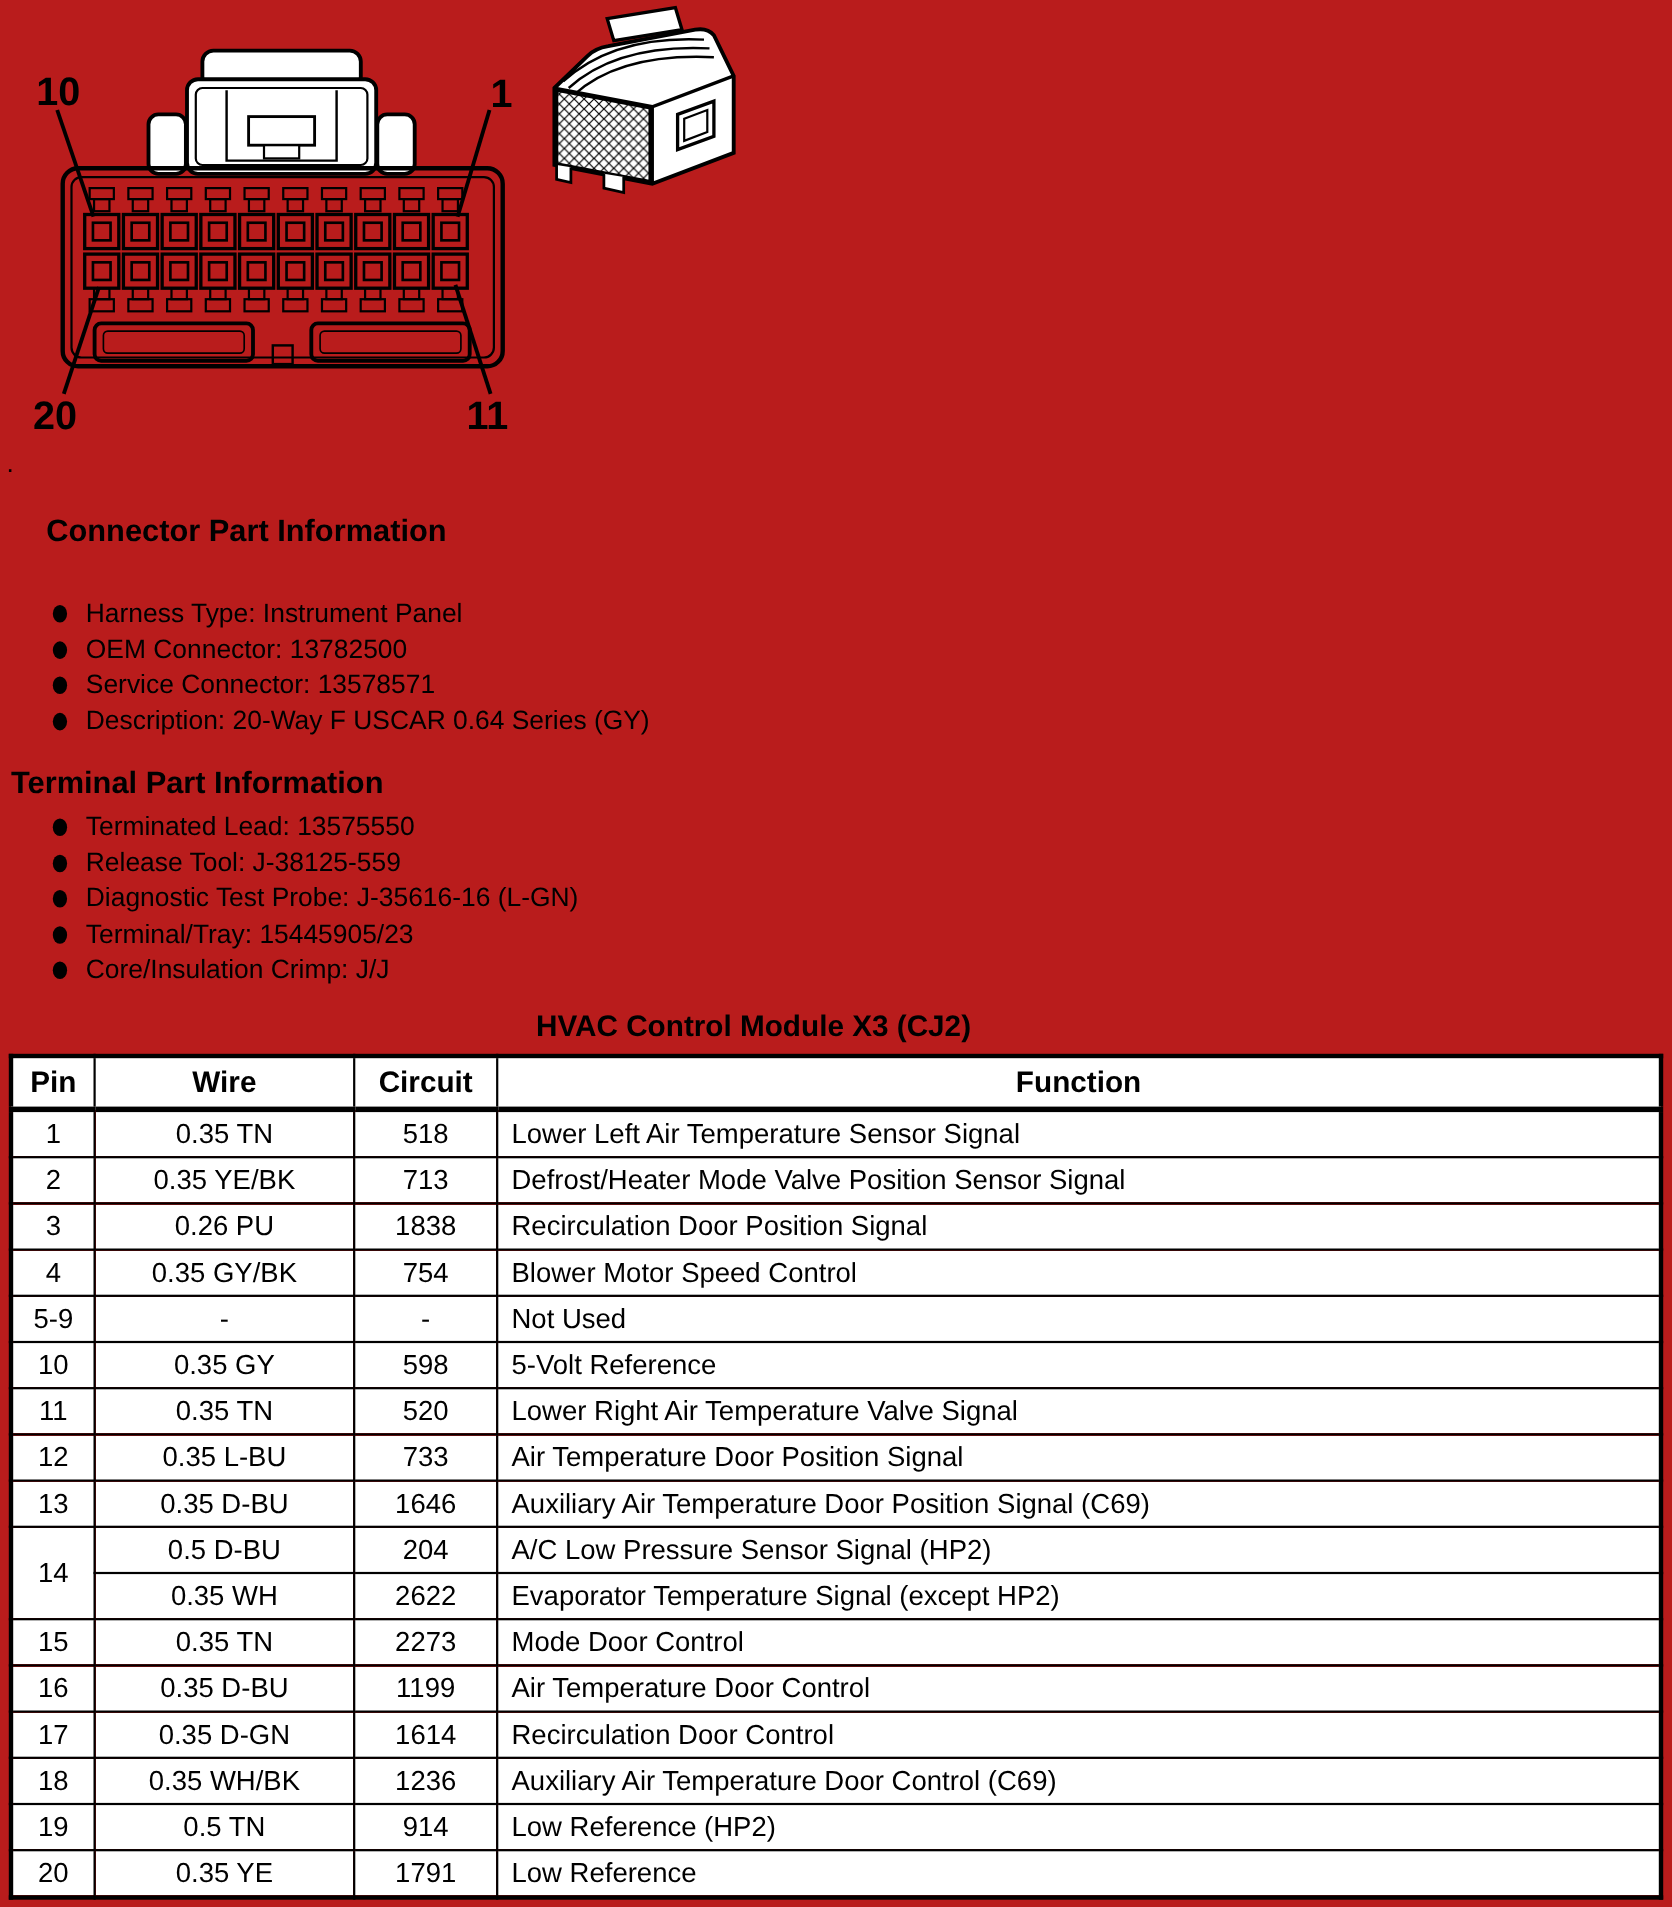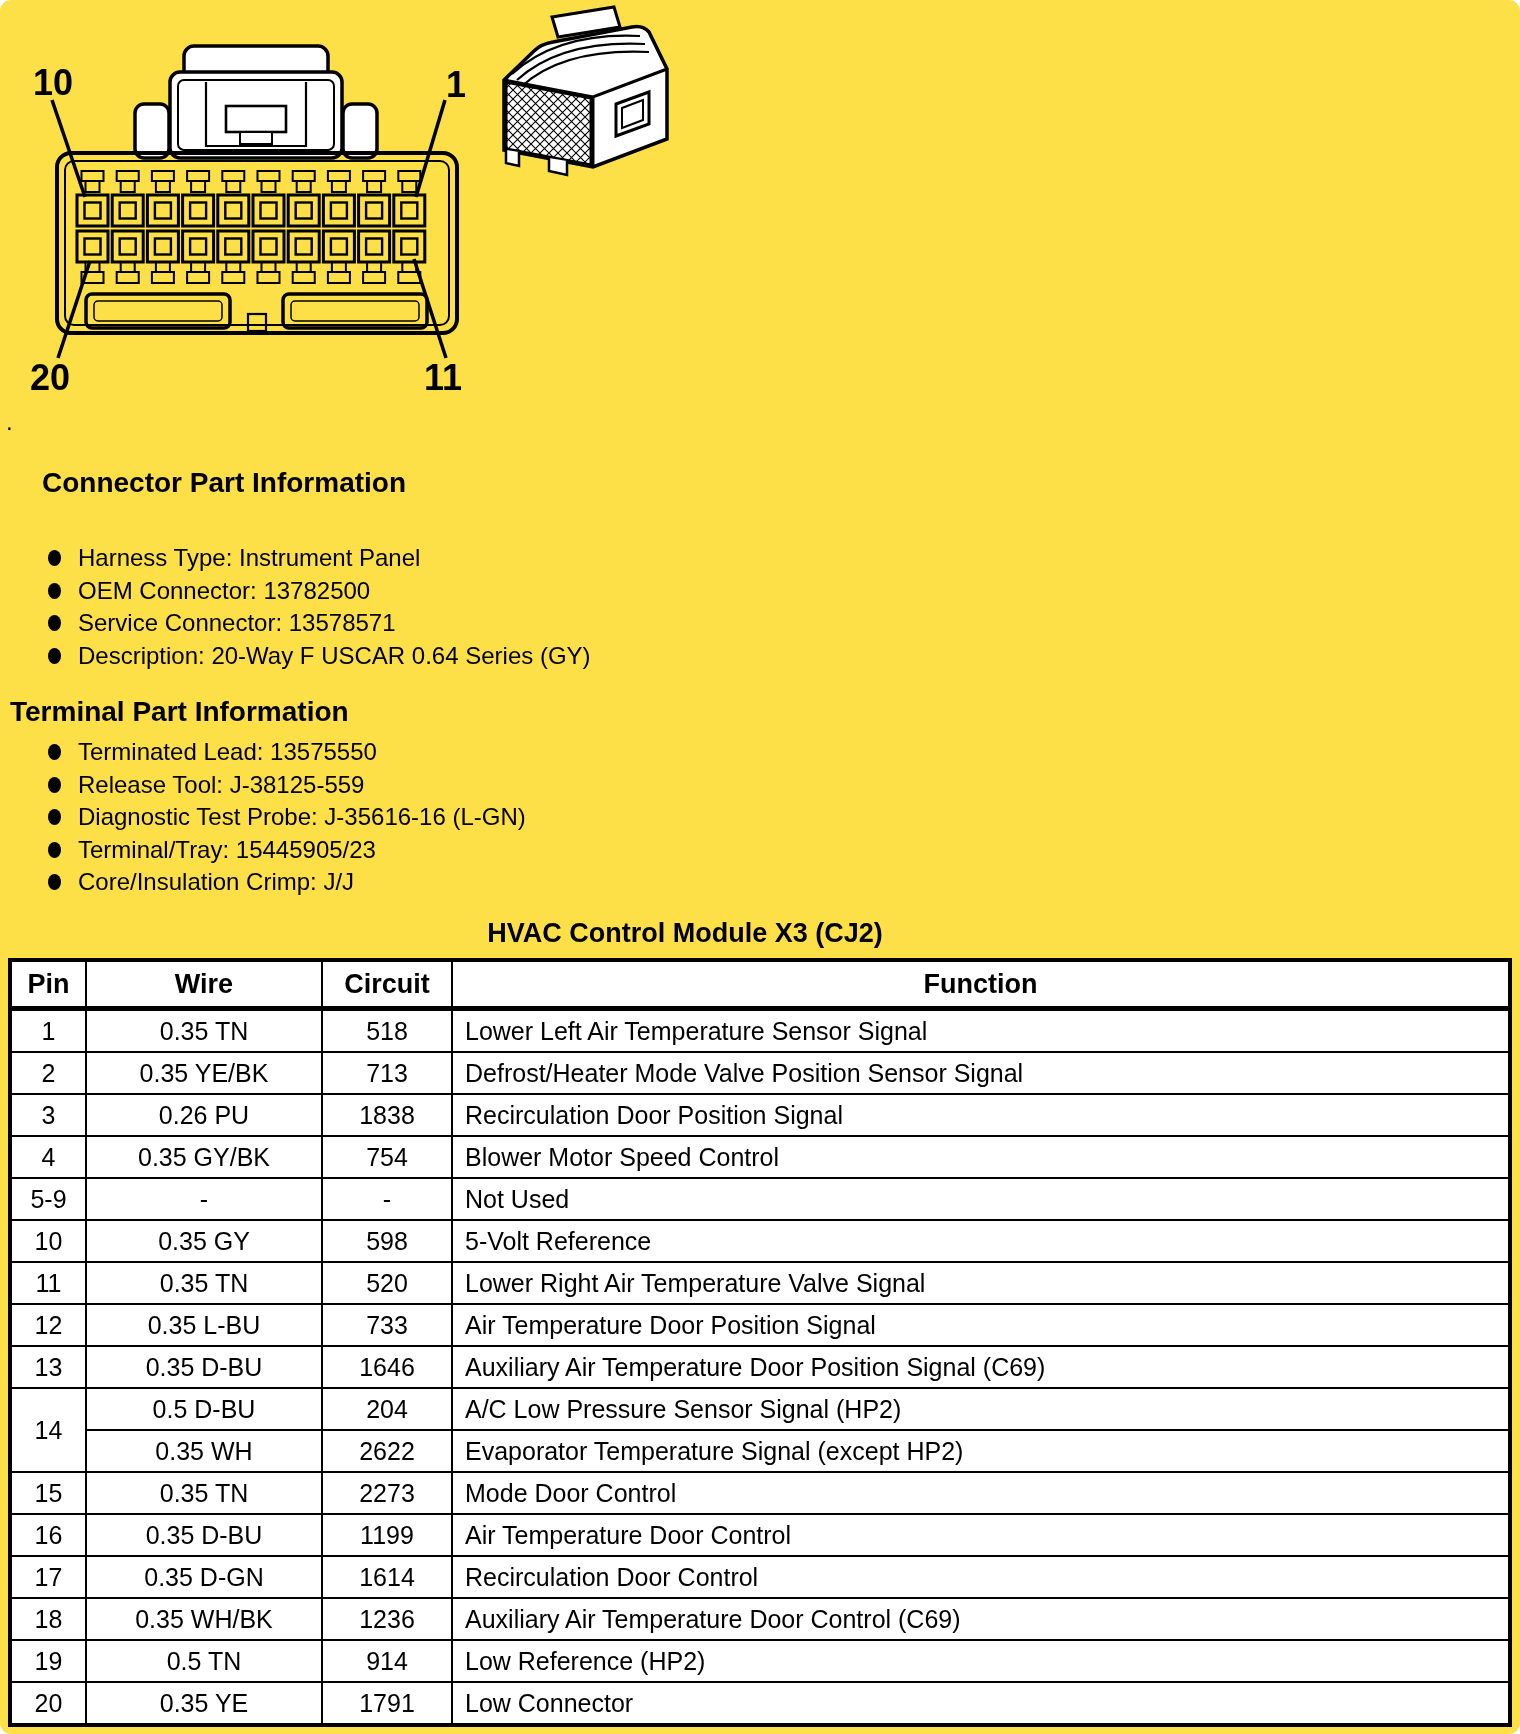--- a/index.html
+++ b/index.html
@@ -1,18 +1,18 @@
 <!DOCTYPE html>
 <html><head>
 <meta charset="utf-8">
 <style>
   html,body { margin:0; padding:0; background:#fff; }
   .page {
-    position:relative; width:1520px; height:1734px; background:#fde047;
-    font-family:"Liberation Sans", sans-serif; color:#000; overflow:hidden;border-radius:11px;
+    position:relative; width:1520px; height:1734px; background:#b91c1c;
+    font-family:"Liberation Sans", sans-serif; color:#000; overflow:hidden;
   }
   .diagram { position:absolute; left:0; top:0; }
   .pinlbl { font:bold 36px "Liberation Sans", sans-serif; fill:#000; }
   .stray { position:absolute; left:6px; top:408px; font:24px "Liberation Sans", sans-serif; }
   .sec-h { position:absolute; left:10px; margin:0; font:bold 28px "Liberation Sans", sans-serif; white-space:nowrap; }
   .h-conn { top:467px;margin-left:32px; }
   .h-term { top:696px; }
   .blist { position:absolute; left:0; margin:16px; padding:0; list-style:none; }
   .l-conn { top:526px; }
   .l-term { top:720px; }
@@ -305,17 +305,17 @@
       <tr>
           <td>19</td>
           <td>0.5 TN</td>
           <td>914</td>
           <td class="fn">Low Reference (HP2)</td>
         </tr>
       <tr>
           <td>20</td>
           <td>0.35 YE</td>
           <td>1791</td>
-          <td class="fn">Low Connector</td>
+          <td class="fn">Low Reference</td>
         </tr>
     </tbody>
   </table>
 </div>
 
 </body></html>

